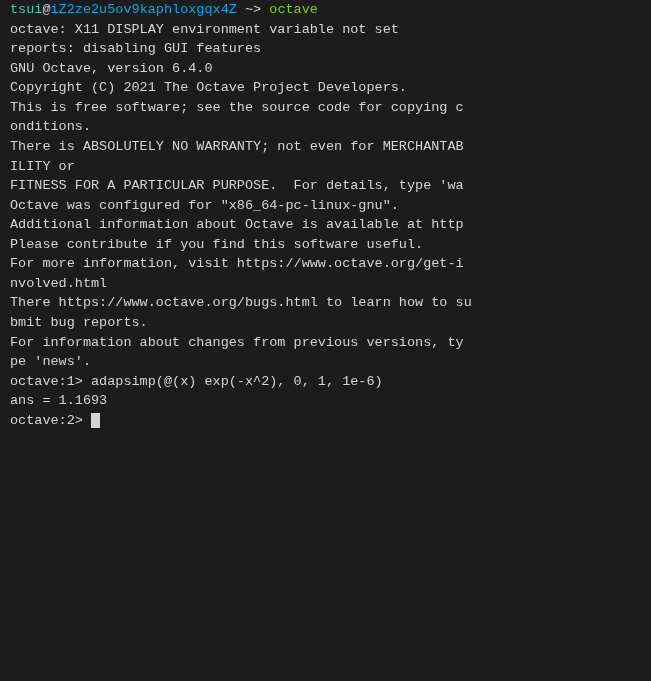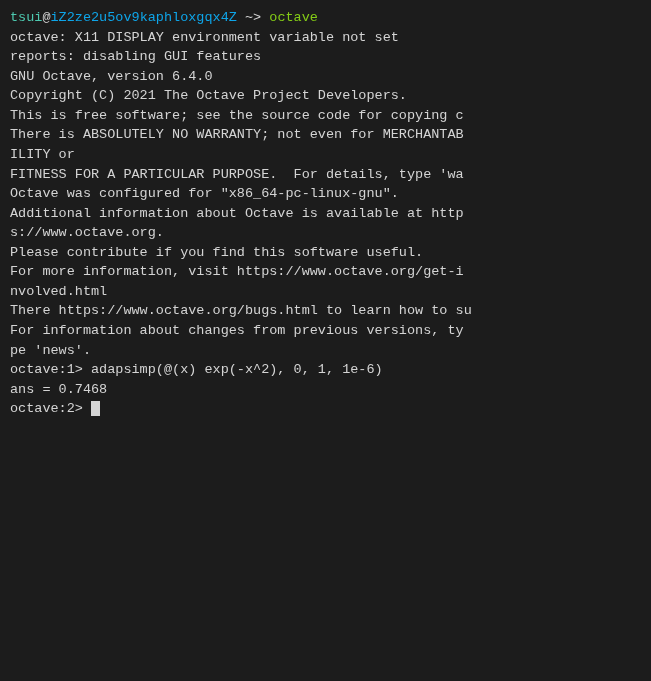--- a/index.html
+++ b/index.html
@@ -15,21 +15,21 @@
       overflow: hidden;
     }
 
     .terminal {
       width: 651px;
       height: 681px;
       background-color: #1c1c1c;
       font-family: 'Courier New', Courier, monospace;
       font-size: 13.5px;
       line-height: 1.45;
-      padding: 8px 10px;
+      padding: 0 10px;
       color: #d4d4d4;
       overflow: hidden;
     }
 
     .line {
       white-space: pre-wrap;
       word-break: break-all;
     }
 
     .prompt-user {
@@ -77,34 +77,35 @@
 <div class="terminal">
   <div class="line prompt-line">
     <span class="prompt-user">tsui</span><span class="prompt-at">@</span><span class="prompt-host">iZ2ze2u5ov9kaphloxgqx4Z</span><span class="prompt-arrow"> ~&gt; </span><span class="prompt-cmd">octave</span>
   </div>
   <div id="terminal-output">
   <div class="line">octave: X11 DISPLAY environment variable not set</div>
       <div class="line">reports: disabling GUI features</div>
       <div class="line">GNU Octave, version 6.4.0</div>
       <div class="line">Copyright (C) 2021 The Octave Project Developers.</div>
       <div class="line">This is free software; see the source code for copying c</div>
+      <div class="line">onditions.</div>
       <div class="line">There is ABSOLUTELY NO WARRANTY; not even for MERCHANTAB</div>
       <div class="line">ILITY or</div>
       <div class="line">FITNESS FOR A PARTICULAR PURPOSE.  For details, type 'wa</div>
       <div class="line"></div>
       <div class="line">Octave was configured for "x86_64-pc-linux-gnu".</div>
       <div class="line"></div>
       <div class="line">Additional information about Octave is available at http</div>
-      <div class="line">s://www.octave.org.</div>
       <div class="line"></div>
       <div class="line">Please contribute if you find this software useful.</div>
       <div class="line">For more information, visit https://www.octave.org/get-i</div>
       <div class="line">nvolved.html</div>
       <div class="line"></div>
       <div class="line">There https://www.octave.org/bugs.html to learn how to su</div>
+      <div class="line">bmit bug reports.</div>
       <div class="line">For information about changes from previous versions, ty</div>
       <div class="line">pe 'news'.</div>
       <div class="line"></div>
       <div class="line">octave:1&gt; adapsimp(@(x) exp(-x^2), 0, 1, 1e-6)</div>
-      <div class="line">ans = 0.7468</div>
+      <div class="line">ans = 1.1693</div>
       <div class="line">octave:2&gt; <span class="cursor"></span></div>
     </div>
 </div>
 
 </body></html>

